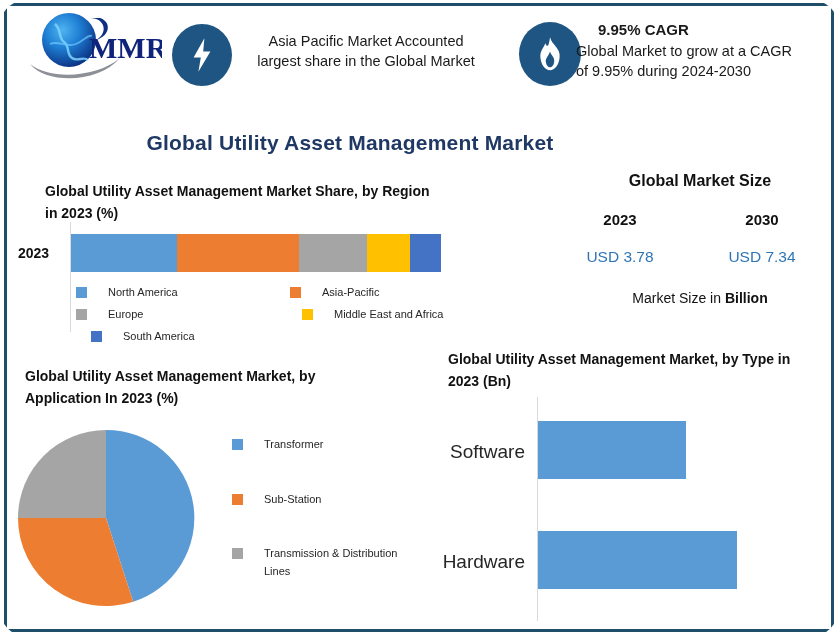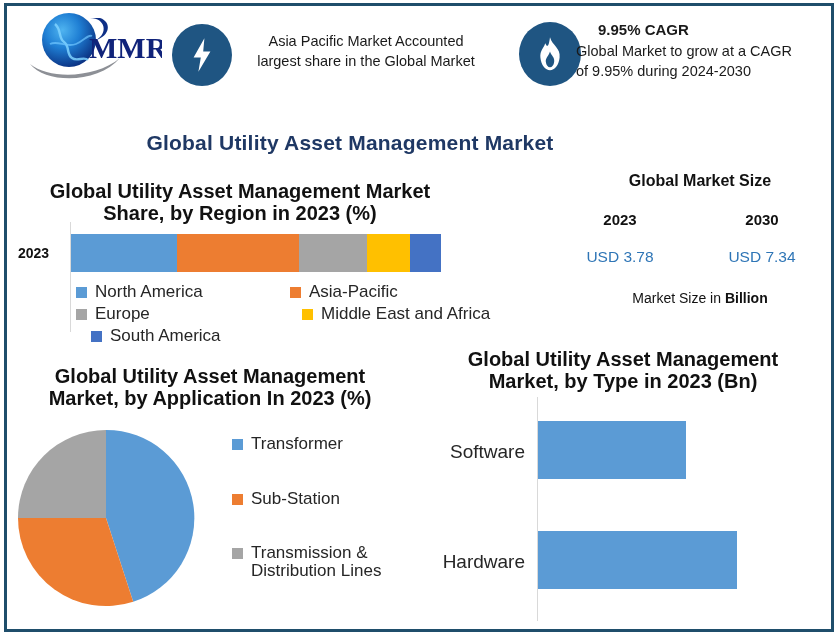--- a/index.html
+++ b/index.html
@@ -1,19 +1,19 @@
 <!DOCTYPE html>
 <html><head>
 <meta charset="utf-8">
 <style>
   html,body{margin:0;padding:0;background:#fff;}
   body{font-family:"Liberation Sans","DejaVu Sans",sans-serif;}
   #infographic{
     position:relative;width:838px;height:636px;background:#ffffff;
-    box-sizing:border-box;overflow:hidden;
+    box-sizing:border-box;overflow:hidden;border-radius:26px;
   }
   .frame{
     position:absolute;left:4px;top:3px;width:830px;height:629px;
     border:3px solid #1f4e6b;box-sizing:border-box;background:#fff;
   }
   
   .logo{position:absolute;left:22px;top:6px;width:140px;height:84px;}
   .badge-circle{
     position:absolute;border-radius:50%;background:#1f5582;
     display:flex;align-items:center;justify-content:center;
@@ -22,30 +22,30 @@
     position:absolute;text-align:center;color:#1a1a1a;
     font-size:14.5px;line-height:20px;
   }
   
   .main-title{
     position:absolute;left:0;top:131px;width:700px;text-align:center;
     font-size:21px;font-weight:bold;color:#1f3864;letter-spacing:.2px;
   }
   
   .sec-title{
-    position:absolute;text-align:center;font-weight:bold;
-    color:#111;font-size:20px;line-height:22px;
+    position:absolute;text-align:left;font-weight:bold;
+    color:#111;font-size:14px;line-height:22px;
   }
   
   .axis-v{position:absolute;background:#d9d9d9;width:1px;}
   .cat-label{position:absolute;font-weight:bold;font-size:14px;color:#111;}
   .stackbar{position:absolute;display:flex;height:38px;}
   .stackbar > div{height:100%;}
   
-  .legend-item{position:absolute;display:flex;align-items:flex-start;font-size:17px;color:#262626;}
+  .legend-item{position:absolute;display:flex;align-items:flex-start;font-size:11px;color:#262626;gap:13px;}
   .swatch{width:11px;height:11px;margin-right:8px;margin-top:4px;flex:0 0 auto;}
   .legend-item span.lbl{line-height:18px;}
   
   .ms-title{position:absolute;text-align:center;font-weight:bold;font-size:16px;color:#111;}
   .ms-year{position:absolute;text-align:center;font-weight:bold;font-size:15px;color:#111;}
   .ms-val{position:absolute;text-align:center;font-size:15.5px;color:#2e75b6;}
   .ms-note{position:absolute;text-align:center;font-size:14px;color:#111;}
   .ms-note b{font-weight:bold;}
   
   .hbar{position:absolute;height:58px;background:#5b9bd5;}

